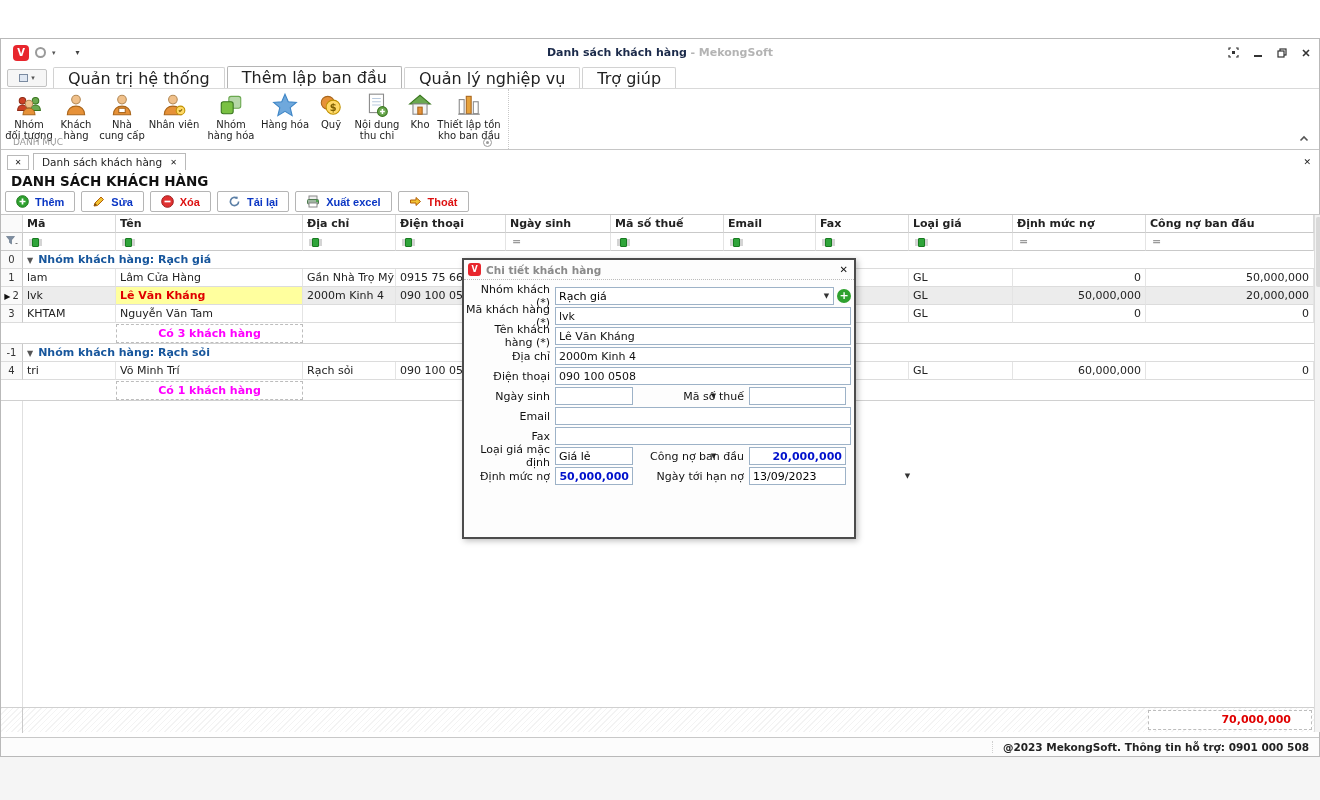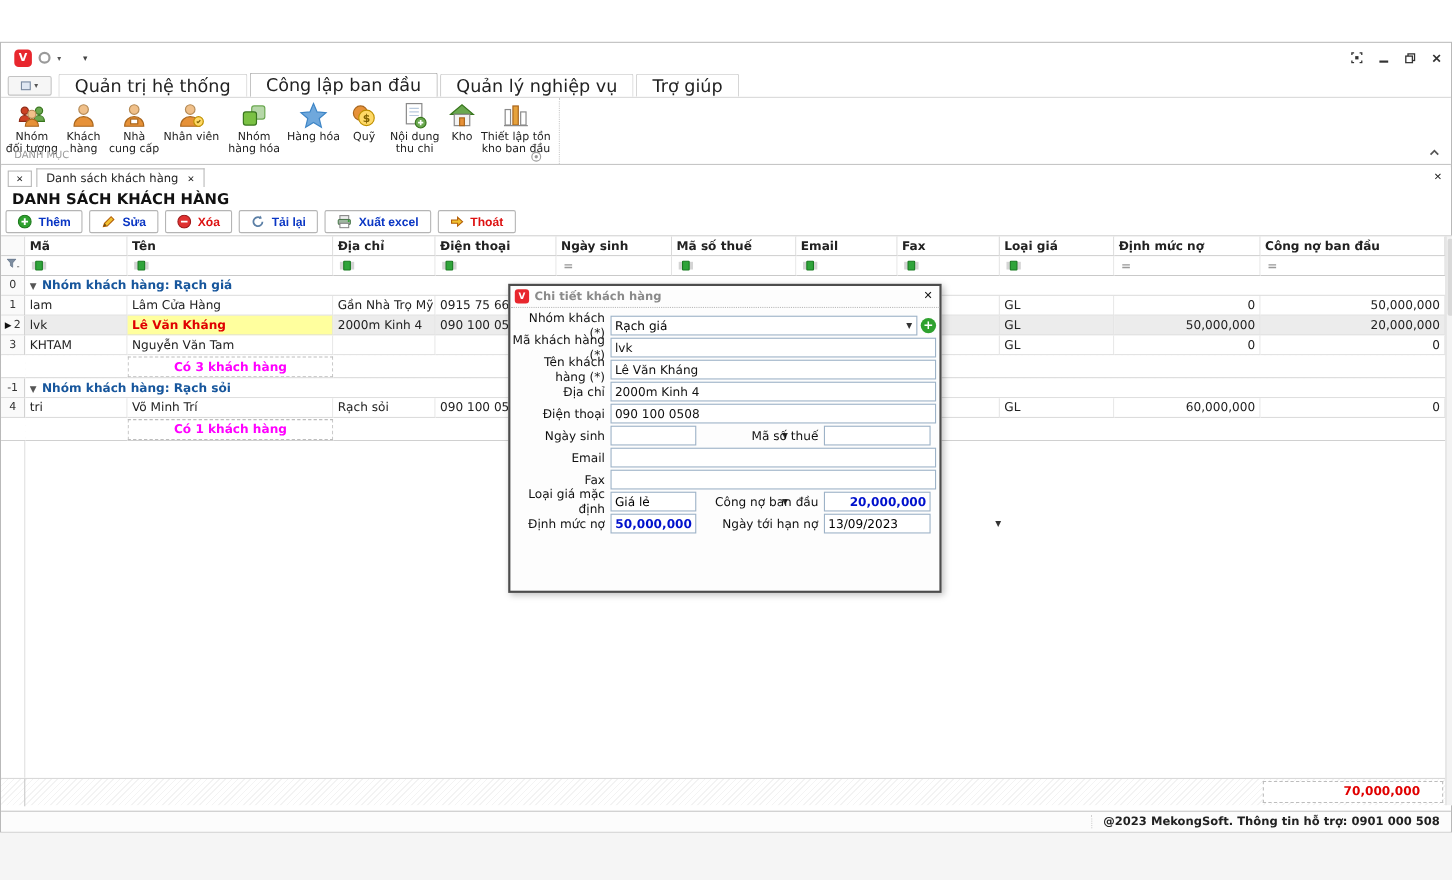--- a/index.html
+++ b/index.html
@@ -119,20 +119,24 @@
 <div class="screen">
   <div class="window">
 
     <div class="titlebar">
       <div class="tb-left">
         <span class="vlogo">V</span>
         <span class="qat-circle"></span>
         <span class="dd-small">▾</span>
         <span class="qat-more dd-small">▾</span>
       </div>
+      <div class="tb-title">
+        <span class="t1">Danh sách khách hàng</span>
+        <span class="t2">- MekongSoft</span>
+      </div>
       <div class="tb-ctl">
         <span>
             <svg width="11" height="11" viewBox="0 0 11 11">
               <path d="M1 3V1h2M8 1h2v2M10 8v2H8M3 10H1V8" fill="none" stroke="#333" stroke-width="1.2"></path>
               <rect x="4" y="4" width="3" height="3" fill="#333"></rect>
             </svg>
           </span>
         <span>
             <svg width="10" height="10" viewBox="0 0 10 10">
               <rect x="1" y="7" width="8" height="2" fill="#333"></rect>
@@ -151,21 +155,21 @@
           </span>
       </div>
     </div>
 
     <div class="ribbontabs">
       <div class="appbtn">
           <span class="sq"></span>
           <span class="dd-small">▾</span>
         </div>
       <div class="rtab">Quản trị hệ thống</div>
-      <div class="rtab active">Công lập ban đầu</div>
+      <div class="rtab active">Thêm lập ban đầu</div>
       <div class="rtab">Quản lý nghiệp vụ</div>
       <div class="rtab">Trợ giúp</div>
     </div>
 
     <div class="ribbonbody">
       <div class="rgroup">
         <div class="ritems">
           <div class="ritem w48">
             <svg width="26" height="26" viewBox="0 0 24 24">
                 <circle cx="6" cy="8" r="3" fill="#cc4125" stroke="#8f2a15"></circle>

